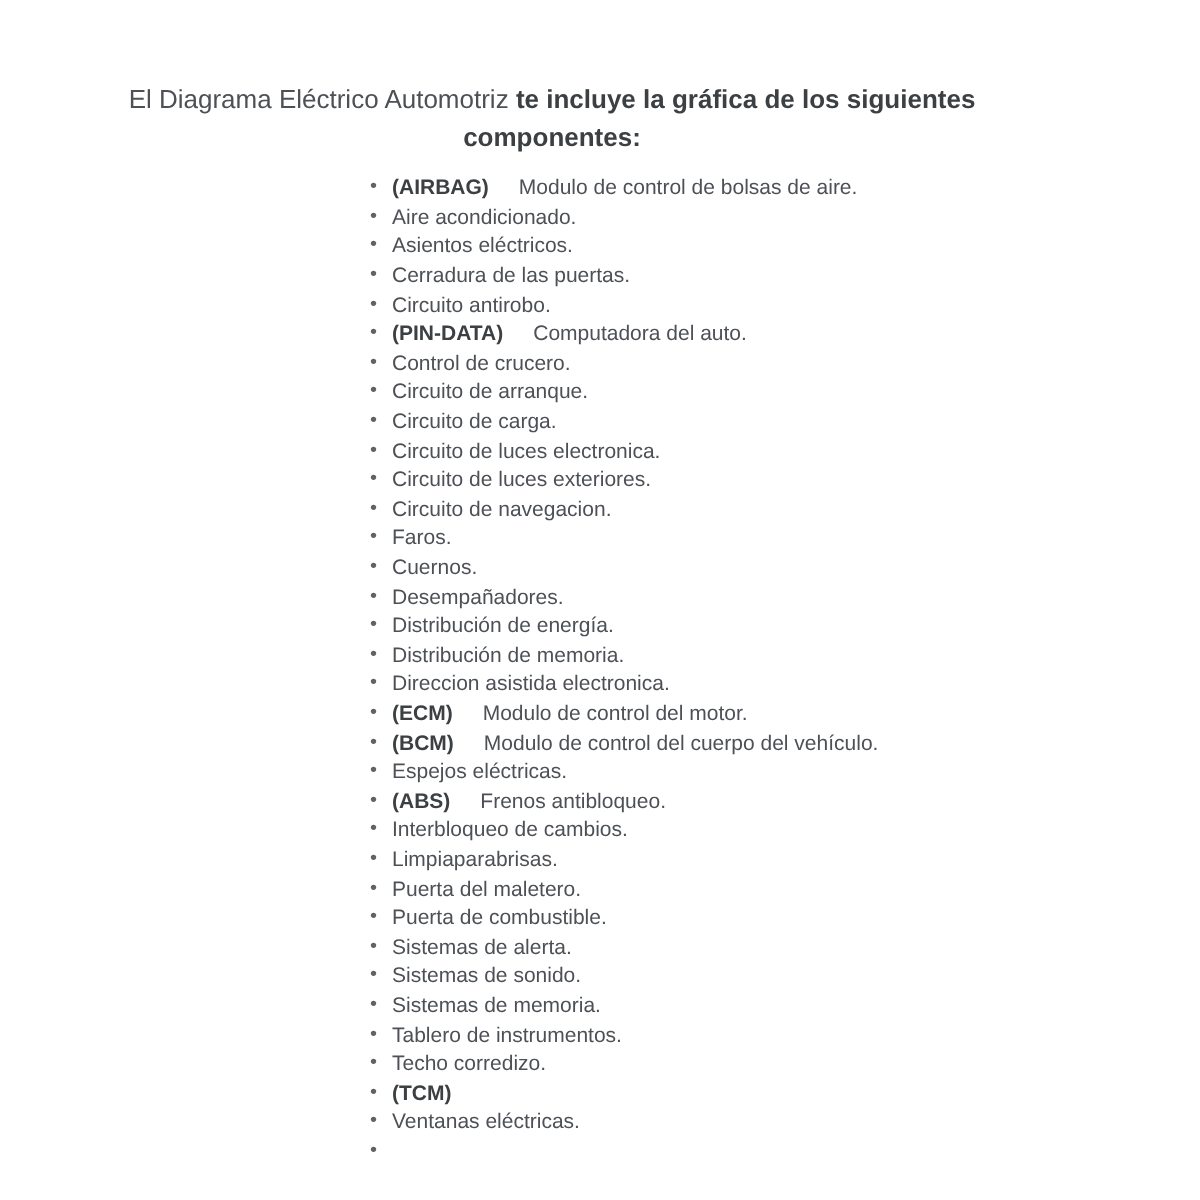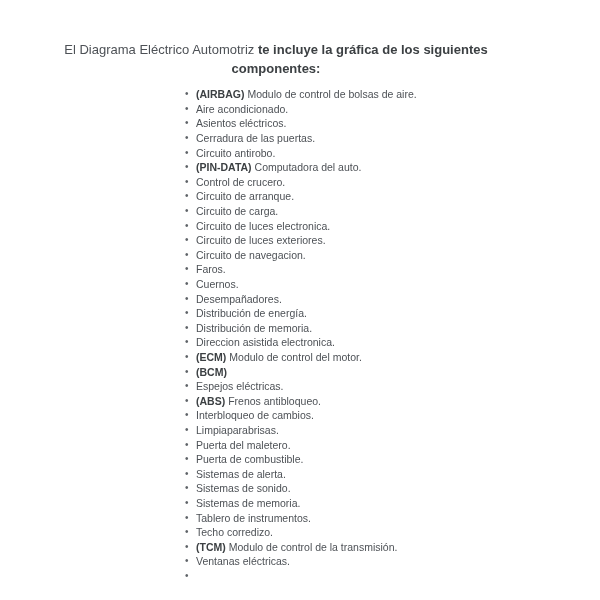--- a/index.html
+++ b/index.html
@@ -45,21 +45,21 @@
   .bullet {
     flex: 0 0 11px;
     width: 11px;
     font-size: 10px;
     line-height: 1;
     color: #5f6368;
   }
   .prefix {
     font-weight: 700;
     color: #3c4043;
-    margin-right: 3px;
+    margin-right: 15px;
     text-align: right;
   }
   .prefix:empty { display: none; }
 </style>
 </head>
 <body>
 
 <div class="page">
   <div class="title">
     <span>El Diagrama Eléctrico Automotriz </span><strong>te incluye la gráfica de los siguientes</strong><br>
@@ -158,20 +158,21 @@
     <span class="text">Direccion asistida electronica.</span>
   </li>
       <li class="item">
     <span class="bullet">•</span>
     <span class="prefix">(ECM)</span>
     <span class="text">Modulo de control del motor.</span>
   </li>
       <li class="item">
     <span class="bullet">•</span>
     <span class="prefix">(BCM)</span>
+    <span class="text">Modulo de control del cuerpo del vehículo.</span>
   </li>
       <li class="item">
     <span class="bullet">•</span>
 
     <span class="text">Espejos eléctricas.</span>
   </li>
       <li class="item">
     <span class="bullet">•</span>
     <span class="prefix">(ABS)</span>
     <span class="text">Frenos antibloqueo.</span>
@@ -217,21 +218,20 @@
     <span class="text">Tablero de instrumentos.</span>
   </li>
       <li class="item">
     <span class="bullet">•</span>
 
     <span class="text">Techo corredizo.</span>
   </li>
       <li class="item">
     <span class="bullet">•</span>
     <span class="prefix">(TCM)</span>
-    <span class="text">Modulo de control de la transmisión.</span>
   </li>
       <li class="item">
     <span class="bullet">•</span>
 
     <span class="text">Ventanas eléctricas.</span>
   </li>
       <li class="item">
     <span class="bullet">•</span>
 
   </li>

